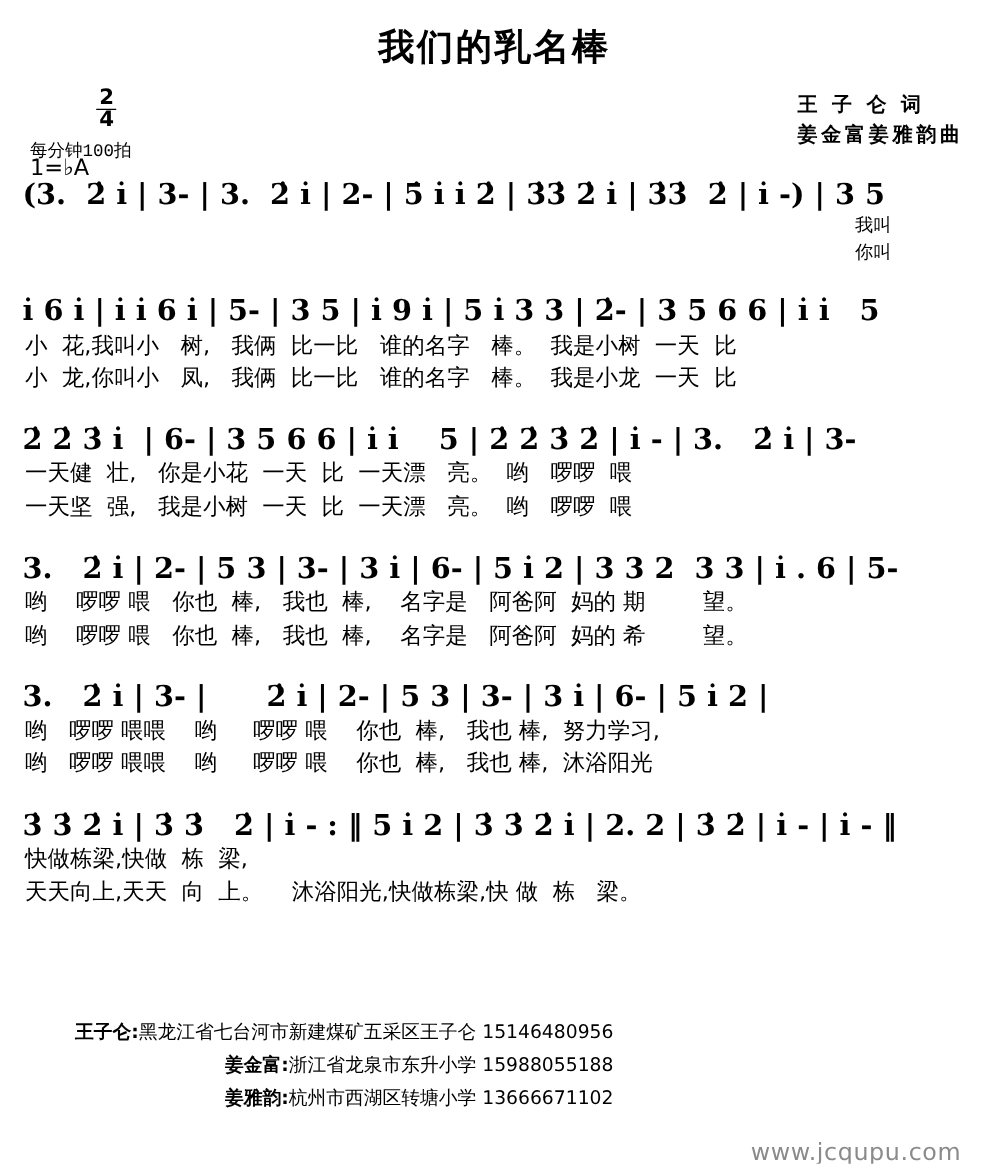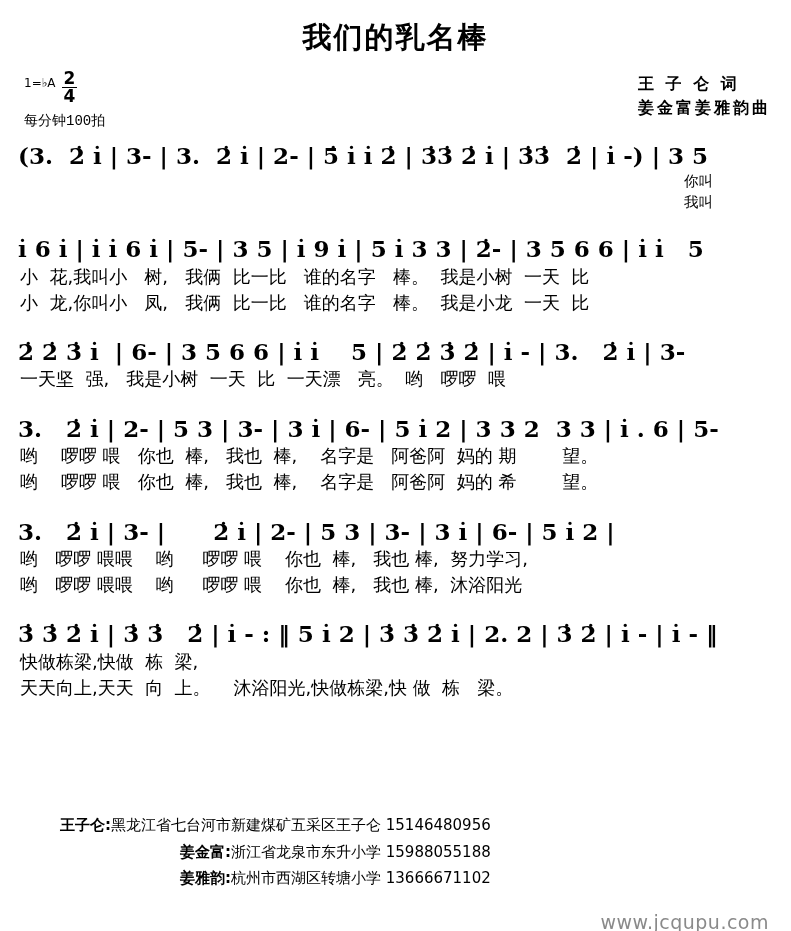--- a/index.html
+++ b/index.html
@@ -36,22 +36,23 @@
   .key-block {
     position: absolute;
     left: 24px;
     top: 4px;
     font-family: "DejaVu Sans", sans-serif;
     font-size: 15px;
     display: flex;
     align-items: flex-start;
   }
   .key-text {
-    font-size: 12px;
+    font-size: 18px;
     padding-top: 6px;
+    margin-top: 48px;
   }
   .timesig {
     display: inline-block;
     margin-left: 6px;
     text-align: center;
     line-height: 1.0;
     font-size: 17px;
     font-weight: bold;
   }
   .timesig .num {
@@ -148,36 +149,37 @@
     </div>
     <div class="tempo">每分钟100拍</div>
     <div class="credits">
       <div>王 子 仑  词</div>
       <div>姜金富姜雅韵曲</div>
     </div>
   </div>
 
   <div class="system">
     <div class="notes-line">(3.  2̇ i̇ | 3- | 3.  2̇ i̇ | 2- | 5̇ i̇ i̇ 2̇ | 3̇3̇ 2̇ i̇ | 3̇3̇  2̇ | i̇ -) | 3 5</div>
+    <div class="lyric-right">我叫</div>
     <div class="lyric-right">你叫</div>
-    <div class="lyric-right">我叫</div>
   </div>
 
   <div class="sys-gap"></div>
 
   <div class="system">
     <div class="notes-line">i̇ 6 i̇ | i̇ i̇ 6 i̇ | 5- | 3 5 | i̇ 9 i̇ | 5 i̇ 3 3 | 2̇- | 3 5 6 6 | i̇ i̇   5</div>
     <div class="lyric-line">小  花,我叫小   树,   我俩  比一比   谁的名字   棒。  我是小树  一天  比</div>
     <div class="lyric-line">小  龙,你叫小   凤,   我俩  比一比   谁的名字   棒。  我是小龙  一天  比</div>
   </div>
 
   <div class="sys-gap"></div>
 
   <div class="system">
     <div class="notes-line">2̇ 2̇ 3̇ i̇  | 6- | 3 5 6 6 | i̇ i̇    5 | 2̇ 2̇ 3̇ 2̇ | i̇ - | 3.   2̇ i̇ | 3-</div>
+    <div class="lyric-line">一天健  壮,   你是小花  一天  比  一天漂   亮。  哟   啰啰  喂</div>
     <div class="lyric-line">一天坚  强,   我是小树  一天  比  一天漂   亮。  哟   啰啰  喂</div>
   </div>
 
   <div class="sys-gap"></div>
 
   <div class="system">
     <div class="notes-line">3.   2̇ i̇ | 2- | 5 3 | 3- | 3 i̇ | 6- | 5 i̇ 2 | 3 3 2  3 3 | i̇ . 6 | 5-</div>
     <div class="lyric-line">哟    啰啰 喂   你也  棒,   我也  棒,    名字是   阿爸阿  妈的 期        望。</div>
     <div class="lyric-line">哟    啰啰 喂   你也  棒,   我也  棒,    名字是   阿爸阿  妈的 希        望。</div>
   </div>

